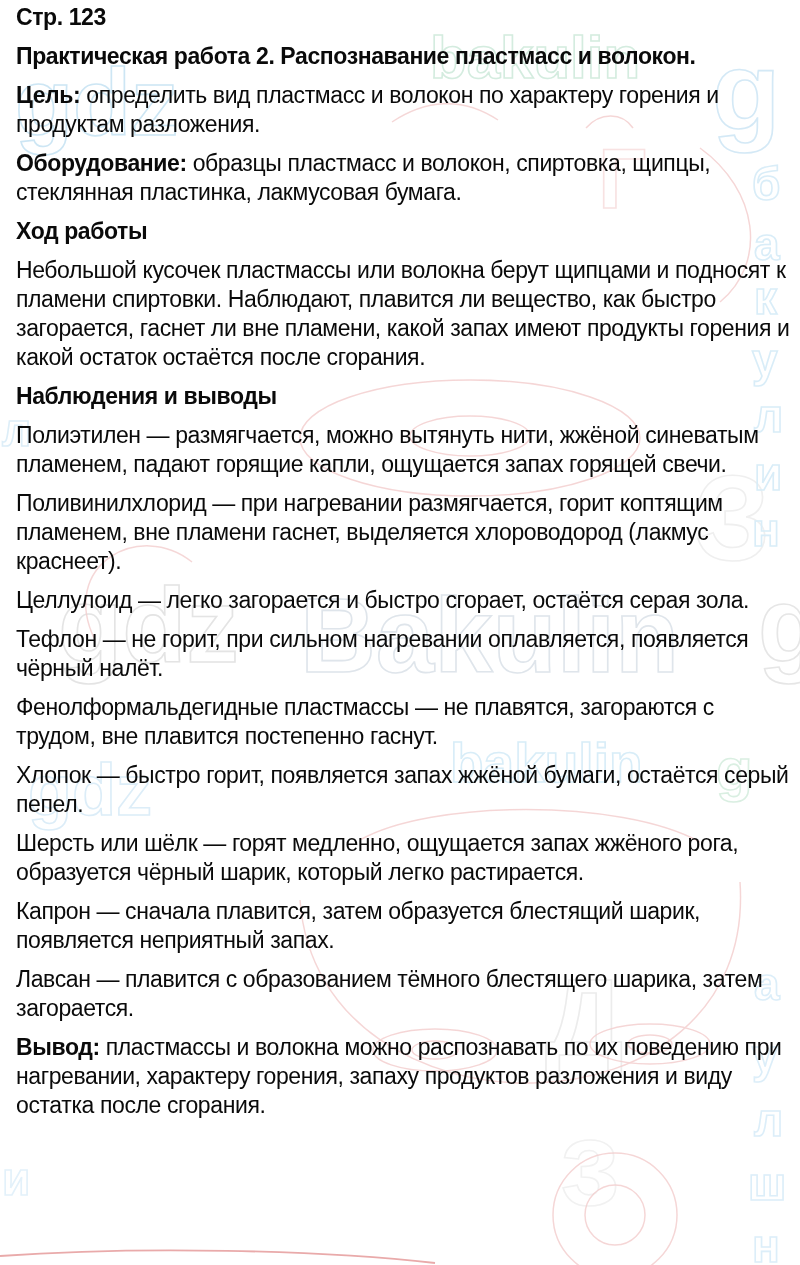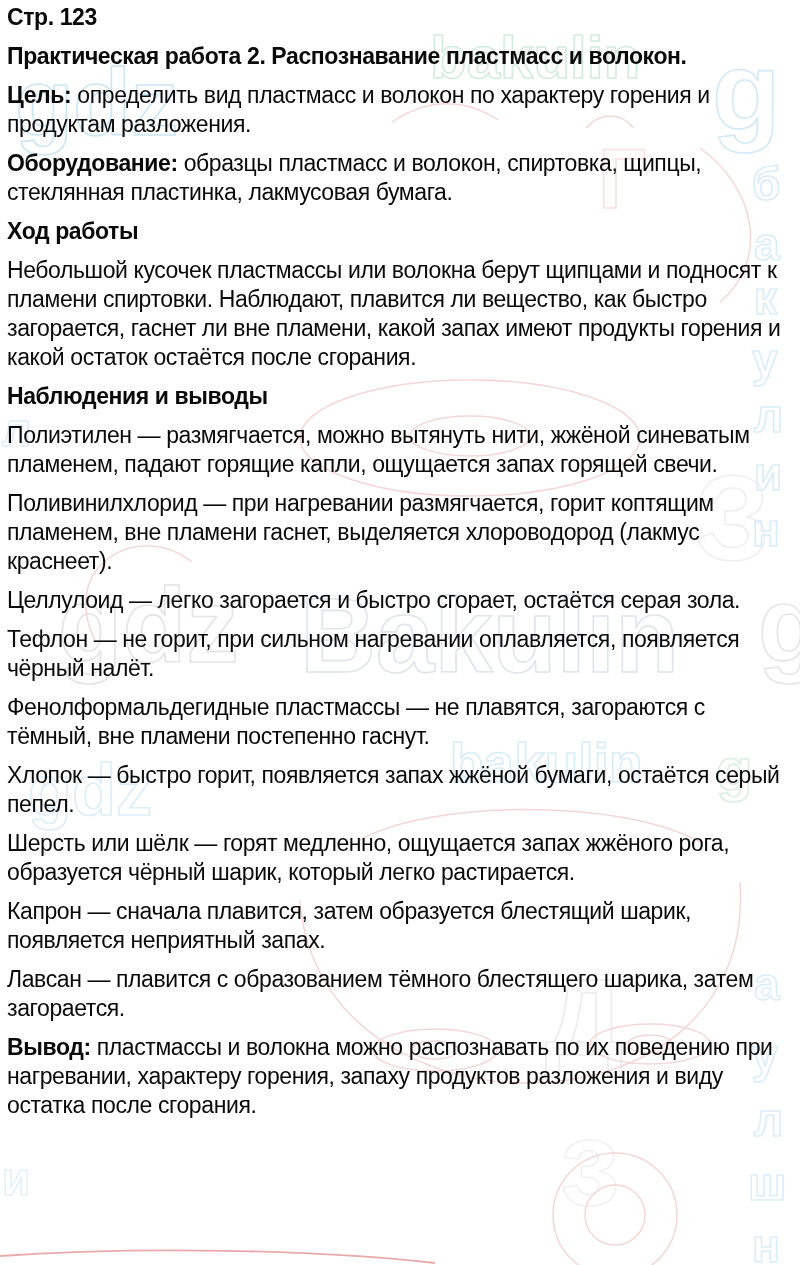--- a/index.html
+++ b/index.html
@@ -21,21 +21,21 @@
   }
   .wm-layer text {
     fill: none;
     stroke-width: 1.6px;
     font-family: "Liberation Sans", "DejaVu Sans", sans-serif;
     font-weight: bold;
   }
 
   .content {
     position: relative; z-index: 1;
-    padding: 3px 5px 0 7px;
+    padding: 3px 5px 0 16px;
     font-size: 23px;
     line-height: 29px;
     letter-spacing: -0.4px;
   }
   .content p { margin: 0 0 10px 0; }
   .b { font-weight: bold; margin-top: 30px; }
   .gap-top { margin-top: 38px; }
   .gap-top-lg { margin-top: 30px; }
 </style>
 </head>
@@ -111,21 +111,21 @@
 
     <p>Небольшой кусочек пластмассы или волокна берут щипцами и подносят к пламени спиртовки. Наблюдают, плавится ли вещество, как быстро загорается, гаснет ли вне пламени, какой запах имеют продукты горения и какой остаток остаётся после сгорания.</p>
 
     <p class="b gap-top">Наблюдения и выводы</p>
 
     <div>
       <p>Полиэтилен — размягчается, можно вытянуть нити, жжёной синеватым пламенем, падают горящие капли, ощущается запах горящей свечи.</p>
       <p>Поливинилхлорид — при нагревании размягчается, горит коптящим пламенем, вне пламени гаснет, выделяется хлороводород (лакмус краснеет).</p>
       <p>Целлулоид — легко загорается и быстро сгорает, остаётся серая зола.</p>
       <p>Тефлон — не горит, при сильном нагревании оплавляется, появляется чёрный налёт.</p>
-      <p>Фенолформальдегидные пластмассы — не плавятся, загораются с тёмный, вне пламени постепенно гаснут.</p>
+      <p>Фенолформальдегидные пластмассы — не плавятся, загораются с трудом, вне плавится постепенно гаснут.</p>
       <p>Хлопок — быстро горит, появляется запах жжёной бумаги, остаётся серый пепел.</p>
       <p>Шерсть или шёлк — горят медленно, ощущается запах жжёного рога, образуется чёрный шарик, который легко растирается.</p>
       <p>Капрон — сначала плавится, затем образуется блестящий шарик, появляется неприятный запах.</p>
       <p>Лавсан — плавится с образованием тёмного блестящего шарика, затем загорается.</p>
     </div>
 
     <p class="gap-top-lg"><span class="b">Вывод:</span> <span>пластмассы и волокна можно распознавать по их поведению при нагревании, характеру горения, запаху продуктов разложения и виду остатка после сгорания.</span></p>
 
   </div>
 </div>

